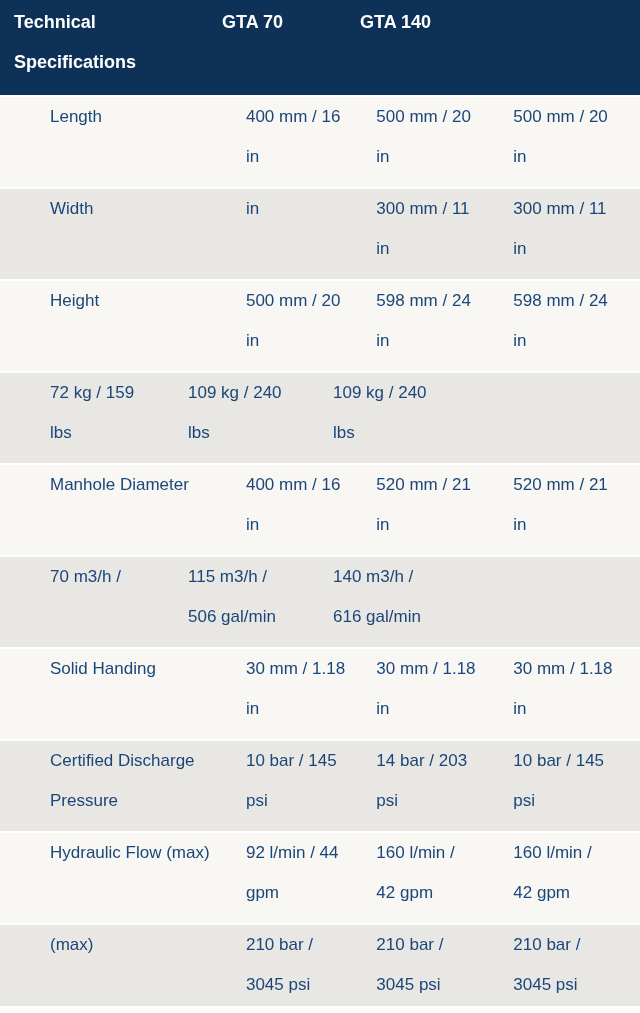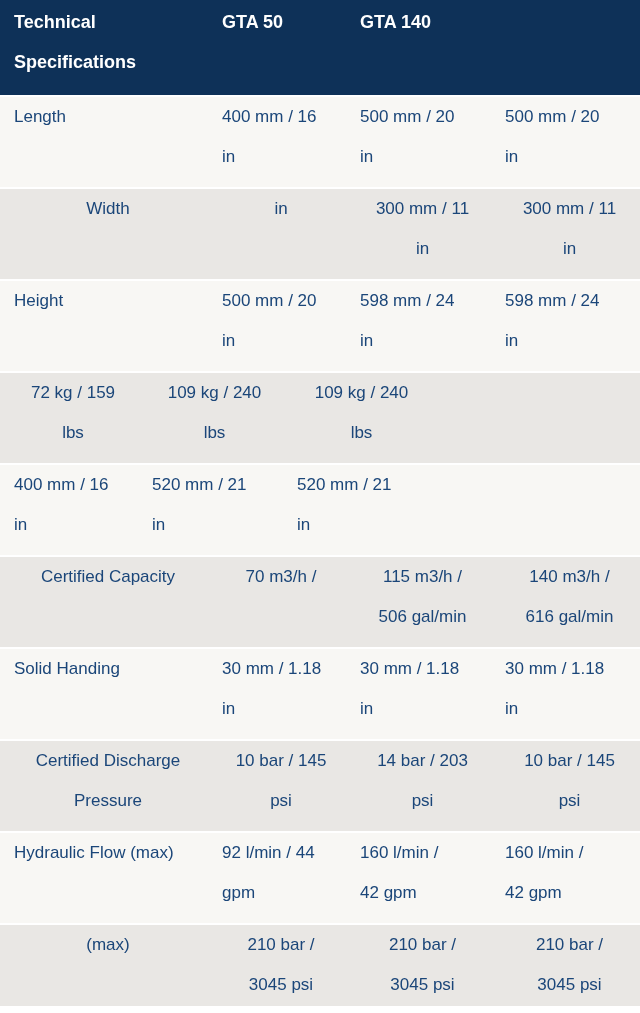--- a/index.html
+++ b/index.html
@@ -23,23 +23,24 @@
     box-sizing: border-box;
     border-bottom: 2px solid var(--separator, #ffffff);
   }
   .row.header {
     background: var(--header-bg, #0e3158);
     height: 97px;
   }
   .row.body {
     height: 92px;
     overflow: hidden;
+    padding-left: 36px;
   }
   .row.body.light { background: var(--row-light, #f8f7f4); }
-  .row.body.gray  { background: var(--row-gray, #e9e7e4); text-align: center; }
+  .row.body.gray  { background: var(--row-gray, #e9e7e4); }
   .row.body:last-child {
     height: 81px;
     border-bottom: none;
   }
   .cell {
     box-sizing: border-box;
     padding-left: 14px;
     padding-right: 6px;
     line-height: 40px;
     overflow: hidden;
@@ -62,21 +63,21 @@
   }
   .ln { white-space: nowrap; }
 </style>
 </head>
 <body style="background: rgb(255, 255, 255);">
 
 <div class="viewport">
   <div class="spec-table">
     <div class="row header">
       <div class="cell c0">Technical Specifications</div>
-      <div class="cell c1">GTA 50</div>
+      <div class="cell c1">GTA 70</div>
       <div class="cell c3">GTA 140</div>
     </div>
     <div id="tbody">
         <div class="row body light">
           <div class="cell c0">
             <div class="ln">Length</div>
           </div>
           <div class="cell c1">
             <div class="ln">400 mm / 16</div>
             <div class="ln">in</div>
@@ -131,37 +132,37 @@
           <div class="cell c2">
             <div class="ln">109 kg / 240</div>
             <div class="ln">lbs</div>
           </div>
           <div class="cell c3">
             <div class="ln">109 kg / 240</div>
             <div class="ln">lbs</div>
           </div>
         </div>
         <div class="row body light">
+          <div class="cell c0">
+            <div class="ln">Manhole Diameter</div>
+          </div>
           <div class="cell c1">
             <div class="ln">400 mm / 16</div>
             <div class="ln">in</div>
           </div>
           <div class="cell c2">
             <div class="ln">520 mm / 21</div>
             <div class="ln">in</div>
           </div>
           <div class="cell c3">
             <div class="ln">520 mm / 21</div>
             <div class="ln">in</div>
           </div>
         </div>
         <div class="row body gray">
-          <div class="cell c0">
-            <div class="ln">Certified Capacity</div>
-          </div>
           <div class="cell c1">
             <div class="ln">70 m3/h /</div>
           </div>
           <div class="cell c2">
             <div class="ln">115 m3/h /</div>
             <div class="ln">506 gal/min</div>
           </div>
           <div class="cell c3">
             <div class="ln">140 m3/h /</div>
             <div class="ln">616 gal/min</div>

